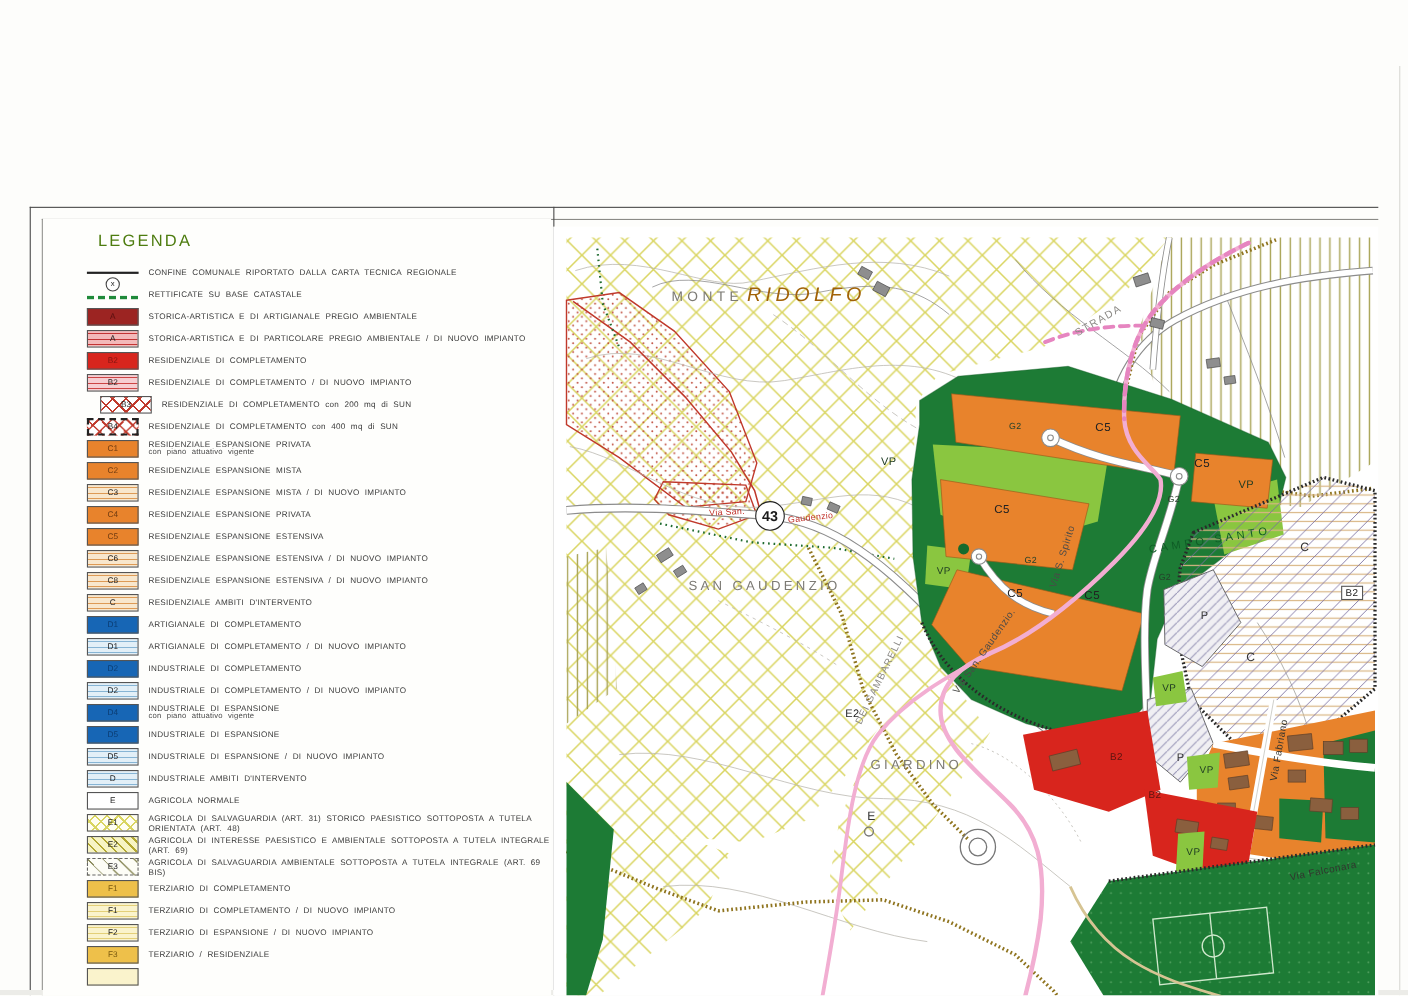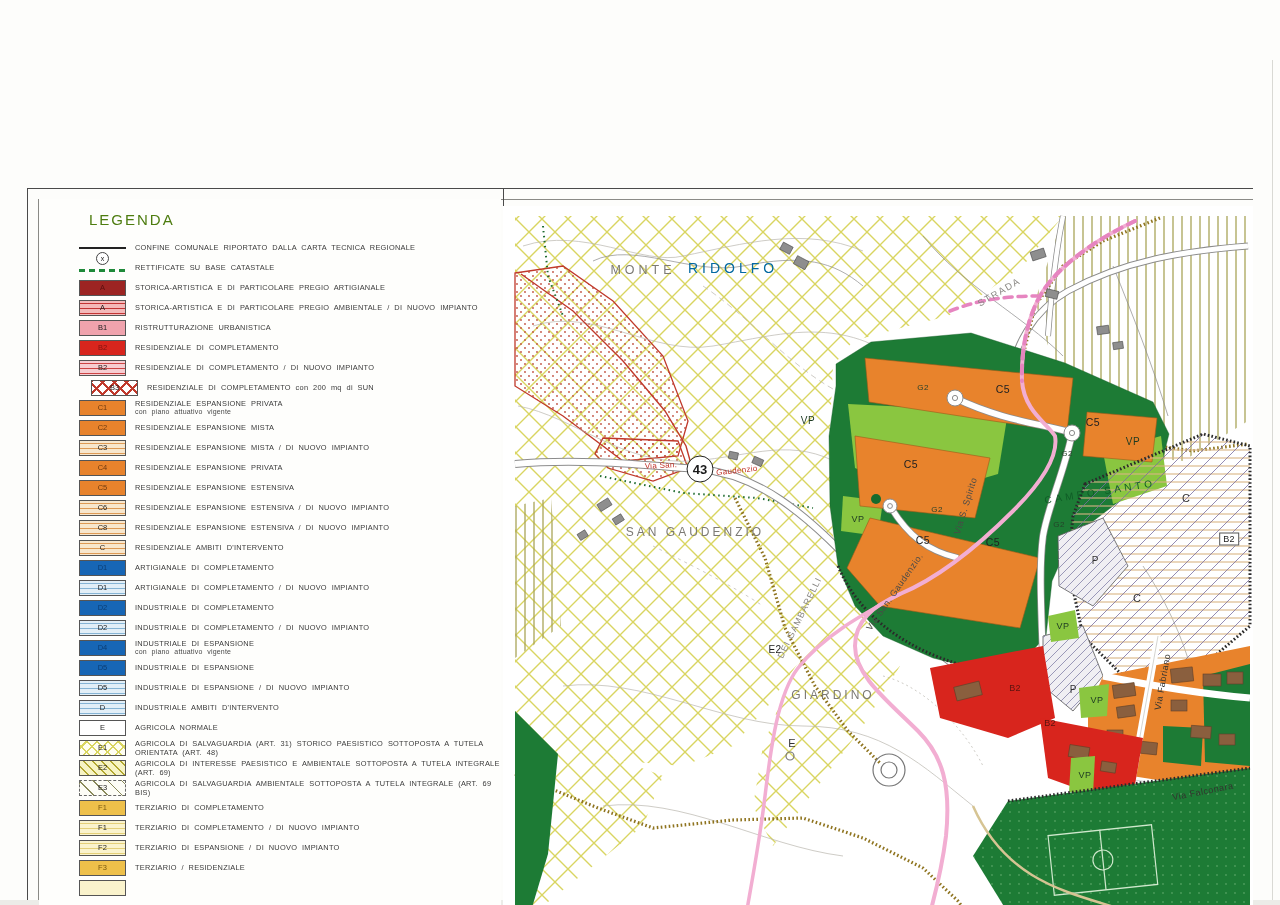--- a/index.html
+++ b/index.html
@@ -90,51 +90,51 @@
         <div class="lrow">
           <span class="sw st-dash-green">
             <span class="circ">x</span>
           </span>
           <span class="lt"><span>RETTIFICATE SU BASE CATASTALE</span></span>
         </div>
         <div class="lrow">
           <span class="sw st-solid-darkred">
             <i>A</i>
           </span>
-          <span class="lt"><span>STORICA-ARTISTICA E DI PARTICOLARE PREGIO ARTIGIANALE</span></span>
+          <span class="lt"><span>STORICA-ARTISTICA E DI ARTIGIANALE PREGIO AMBIENTALE</span></span>
         </div>
         <div class="lrow">
           <span class="sw st-stripe-red">
             <i>A</i>
           </span>
           <span class="lt"><span>STORICA-ARTISTICA E DI PARTICOLARE PREGIO AMBIENTALE / DI NUOVO IMPIANTO</span></span>
         </div>
         <div class="lrow">
-          <span class="sw st-solid-pink">
-            <i>B1</i>
-          </span>
-          <span class="lt"><span>RISTRUTTURAZIONE URBANISTICA</span></span>
-        </div>
-        <div class="lrow">
           <span class="sw st-solid-red">
             <i>B2</i>
           </span>
           <span class="lt"><span>RESIDENZIALE DI COMPLETAMENTO</span></span>
         </div>
         <div class="lrow">
           <span class="sw st-stripe-pink">
             <i>B2</i>
           </span>
           <span class="lt"><span>RESIDENZIALE DI COMPLETAMENTO / DI NUOVO IMPIANTO</span></span>
         </div>
         <div class="lrow">
           <span class="sw st-cross-red">
             <i>B3</i>
           </span>
           <span class="lt"><span>RESIDENZIALE DI COMPLETAMENTO con 200 mq di SUN</span></span>
+        </div>
+        <div class="lrow">
+          <span class="sw st-cross-red-border">
+            <i>B4</i>
+          </span>
+          <span class="lt"><span>RESIDENZIALE DI COMPLETAMENTO con 400 mq di SUN</span></span>
         </div>
         <div class="lrow">
           <span class="sw st-solid-orange">
             <i>C1</i>
           </span>
           <span class="lt"><span>RESIDENZIALE ESPANSIONE PRIVATA</span><span class="sub">con piano attuativo vigente</span></span>
         </div>
         <div class="lrow">
           <span class="sw st-solid-orange">
             <i>C2</i>
@@ -498,21 +498,21 @@
         <rect x="95" y="295" width="13" height="8" transform="rotate(-32 101 299)"></rect>
         <rect x="110" y="310" width="10" height="7" transform="rotate(-32 115 313)"></rect>
         <rect x="75" y="326" width="9" height="7" transform="rotate(-32 79 329)"></rect>
         <rect x="226" y="246" width="9" height="7" transform="rotate(12 230 249)"></rect>
         <rect x="250" y="252" width="10" height="7" transform="rotate(24 255 255)"></rect>
       </g>
     </svg>
 
     <div class="map-labels" id="map-labels">
         <span class="mlabel" style="left: 140px; top: 64px; font-size: 12.5px; letter-spacing: 4px; color: rgb(124, 122, 116);">MONTE</span>
-        <span class="mlabel" style="left: 230px; top: 62px; font-size: 14px; letter-spacing: 4px; color: #0369a1;">RIDOLFO</span>
+        <span class="mlabel" style="left: 230px; top: 62px; font-size: 18px; letter-spacing: 4px; color: #a16207; font-style: italic;">RIDOLFO</span>
         <span class="mlabel" style="left: 192px; top: 326px; font-size: 12px; letter-spacing: 3px; color: rgb(124, 122, 116);">SAN  GAUDENZIO</span>
         <span class="mlabel" style="left: 330px; top: 489px; font-size: 12px; letter-spacing: 3px; color: rgb(124, 122, 116);">GIARDINO</span>
         <span class="mlabel" style="left: 496px; top: 86px; font-size: 9.5px; letter-spacing: 1.5px; color: rgb(138, 136, 132); transform: translate(-50%, -50%) rotate(-30deg);">STRADA</span>
         <span class="mlabel" style="left: 297px; top: 412px; font-size: 9px; letter-spacing: 1px; color: rgb(138, 136, 132); transform: translate(-50%, -50%) rotate(-64deg);">DEI  GAMBARELLI</span>
         <span class="mlabel" style="left: 392px; top: 386px; font-size: 9px; letter-spacing: 0.5px; color: rgb(74, 74, 72); transform: translate(-50%, -50%) rotate(-55deg);">Via San. Gaudenzio.</span>
         <span class="mlabel" style="left: 463px; top: 300px; font-size: 9px; letter-spacing: 0.5px; color: rgb(74, 74, 72); transform: translate(-50%, -50%) rotate(-73deg);">Via S. Spirito</span>
         <span class="mlabel" style="left: 660px; top: 476px; font-size: 9px; letter-spacing: 0.5px; color: rgb(51, 51, 47); transform: translate(-50%, -50%) rotate(-80deg);">Via Fabriano</span>
         <span class="mlabel" style="left: 700px; top: 586px; font-size: 9px; letter-spacing: 0.5px; color: rgb(51, 51, 47); transform: translate(-50%, -50%) rotate(-11deg);">Via  Falconara</span>
         <span class="mlabel" style="left: 597px; top: 286px; font-size: 10px; letter-spacing: 3.5px; color: rgb(15, 92, 38); transform: translate(-50%, -50%) rotate(-9deg);">CAMPO SANTO</span>
         <span class="mlabel" style="left: 158px; top: 260px; font-size: 8px; letter-spacing: 0.3px; color: rgb(192, 48, 40); transform: translate(-50%, -50%) rotate(-3deg);">Via San.</span>

